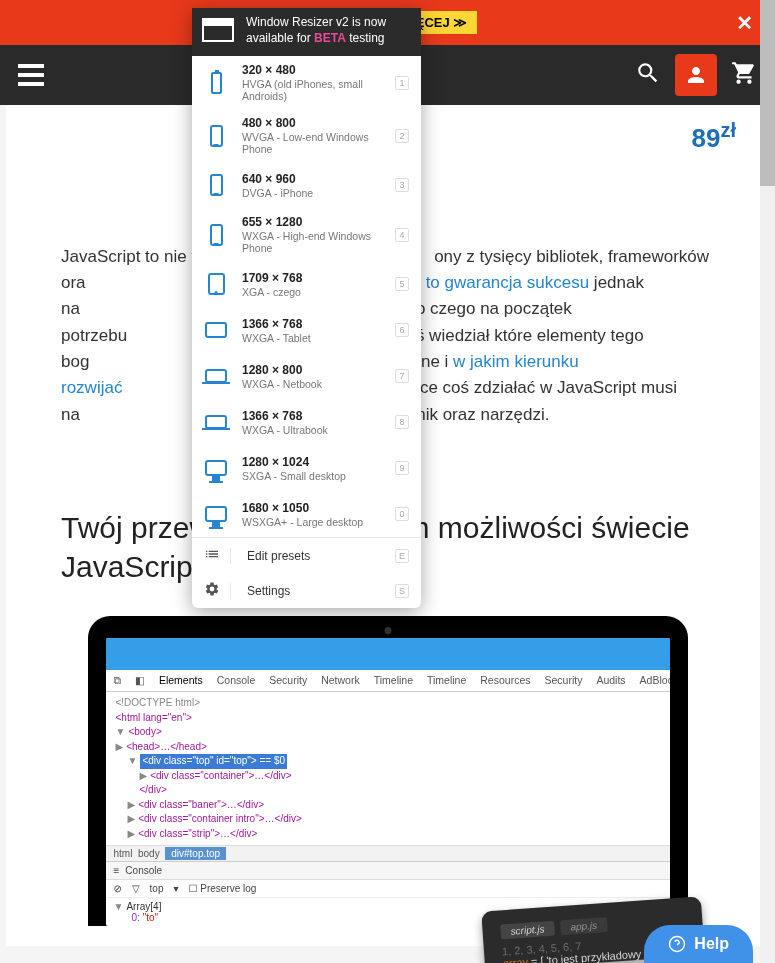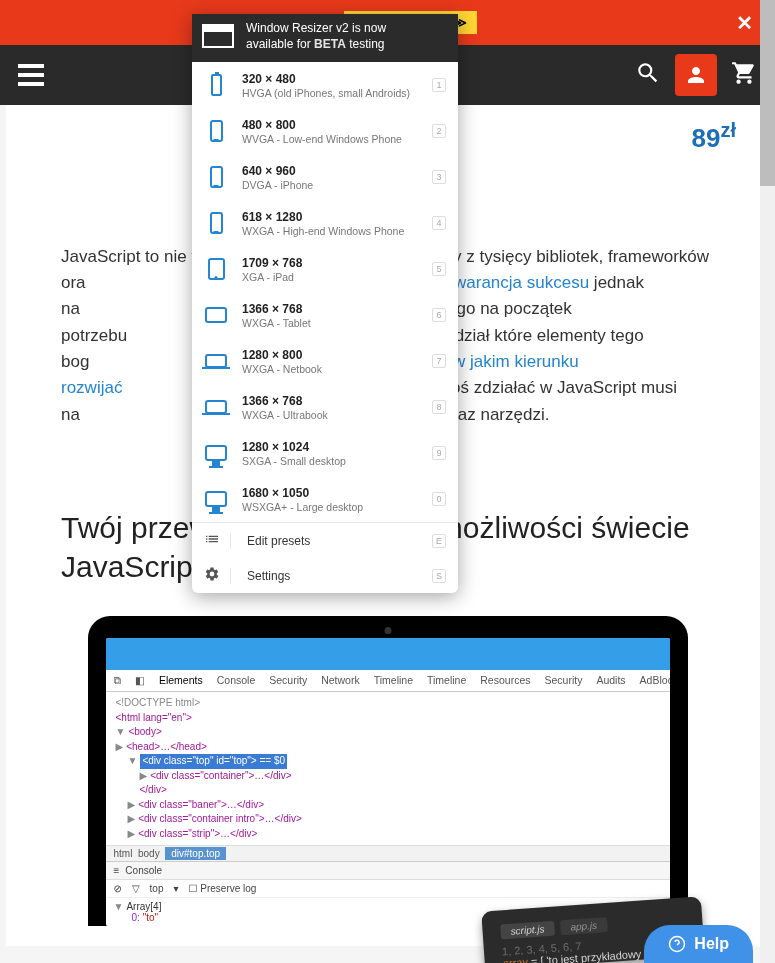--- a/index.html
+++ b/index.html
@@ -56,25 +56,25 @@
 .editor-tab { background: #444; padding: 2px 10px; border-radius: 3px; }
 .editor-tab.dim { opacity: .6; }
 .editor-line .num { color: #6b6b6b; margin-right: 8px; }
 .cl-id { color: #cc7832; }
 
 
 .help-bubble { position: absolute; right: 22px; bottom: 0px; background: #4091e8; color: #fff; border-radius: 26px 26px 0 0; padding: 10px 24px; font-size: 16px; font-weight: bold; display: flex; align-items: center; gap: 8px; }
 .help-bubble svg { width: 18px; height: 18px; fill: none; stroke: #fff; stroke-width: 2; }
 
 
-.ext { position: absolute; top: 14px; left: 192px; width: 266px; background: #fff; border-radius: 0 0 6px 6px; box-shadow: 0 4px 20px rgba(0,0,0,.35); overflow: hidden; z-index: 50; }
+.ext { position: absolute; top: 8px; left: 192px; width: 229px; background: #fff; border-radius: 0 0 6px 6px; box-shadow: 0 4px 20px rgba(0,0,0,.35); overflow: hidden; z-index: 50; }
 .ext-header { background: #2b2b2b; color: #fff; padding: 6px 10px 10px; display: flex; gap: 12px; align-items: flex-start; font-size: 12px; line-height: 1.35; }
 .ext-header-icon { width: 32px; height: 24px; border: 2px solid #fff; position: relative; margin-top: 4px; flex-shrink: 0; }
 .ext-header-icon::after { content: ''; position: absolute; top: 0; left: 0; right: 0; height: 6px; background: #fff; }
-.ext-header .beta { color: #e5e5e5; font-weight: bold; }
+.ext-header .beta { color: #ec4899; font-weight: bold; }
 .preset { display: flex; align-items: center; padding: 7px 12px; gap: 14px; cursor: pointer; }
 .preset-icon { width: 24px; height: 32px; display: flex; align-items: center; justify-content: center; flex-shrink: 0; }
 .preset-icon .device { border: 2px solid #2585d0; border-radius: 3px; position: relative; }
 .preset-icon .device::after { content: ''; position: absolute; background: #2585d0; }
 .d-feature .device { width: 11px; height: 22px; border-radius: 2px; }
 .d-feature .device::before { content: ''; position: absolute; top: -4px; left: 2px; width: 4px; height: 2px; background: #2585d0; }
 .d-phone .device { width: 13px; height: 22px; }
 .d-phone .device::after { width: 5px; height: 2px; bottom: -1px; left: 50%; transform: translateX(-50%); }
 .d-tablet .device { width: 17px; height: 22px; }
 .d-tablet .device::after { width: 3px; height: 3px; border-radius: 50%; bottom: -1px; left: 50%; transform: translateX(-50%); }
@@ -249,32 +249,32 @@
           <div class="preset-title">640 × 960</div>
           <div class="preset-sub">DVGA - iPhone</div>
         </div>
         <div class="preset-key">3</div>
       </div>
       <div class="preset">
         <div class="preset-icon d-phone">
           <div class="device"></div>
         </div>
         <div class="preset-text">
-          <div class="preset-title">618 × 1280</div>
+          <div class="preset-title">655 × 1280</div>
           <div class="preset-sub">WXGA - High-end Windows Phone</div>
         </div>
         <div class="preset-key">4</div>
       </div>
       <div class="preset">
         <div class="preset-icon d-tablet">
           <div class="device"></div>
         </div>
         <div class="preset-text">
           <div class="preset-title">1709 × 768</div>
-          <div class="preset-sub">XGA - iPad</div>
+          <div class="preset-sub">XGA - czego</div>
         </div>
         <div class="preset-key">5</div>
       </div>
       <div class="preset">
         <div class="preset-icon d-tablet-l">
           <div class="device"></div>
         </div>
         <div class="preset-text">
           <div class="preset-title">1366 × 768</div>
           <div class="preset-sub">WXGA - Tablet</div>

